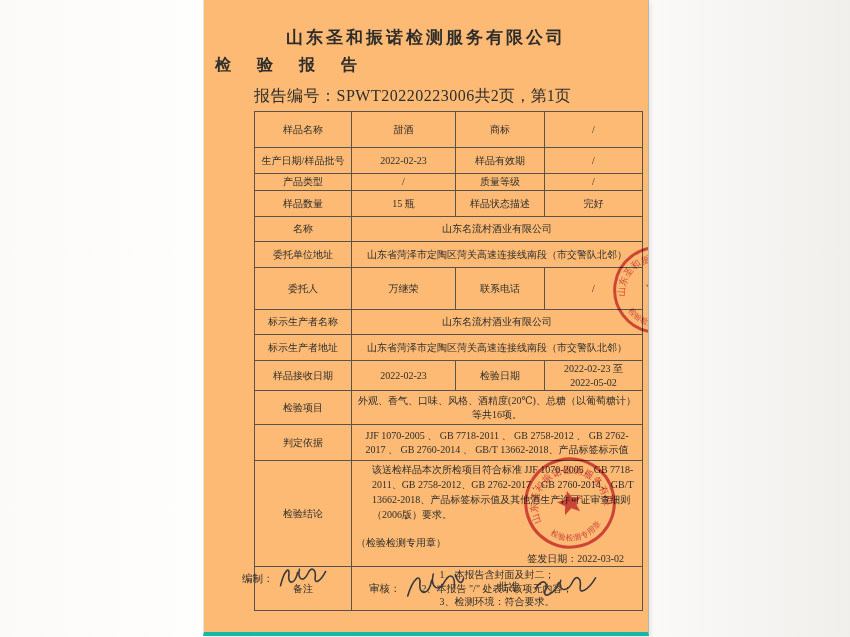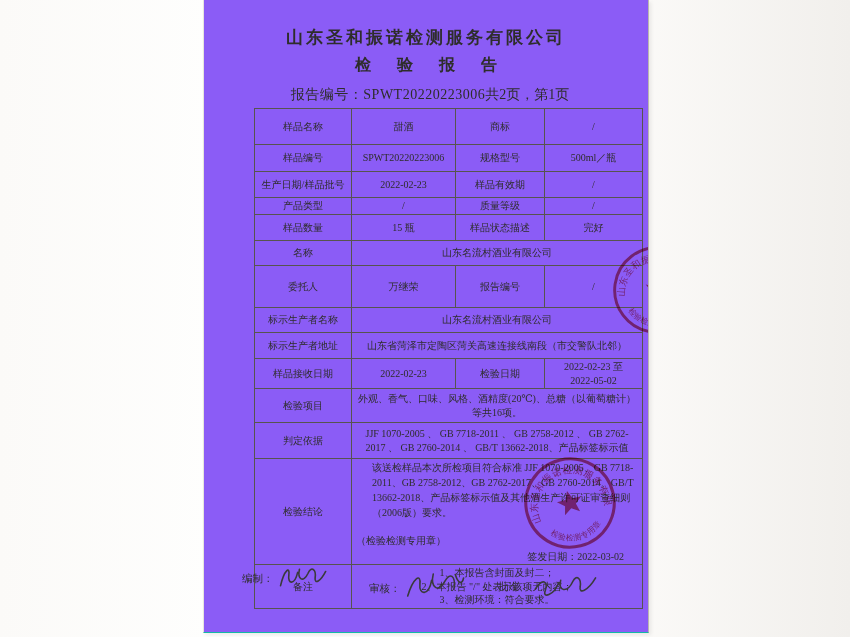--- a/index.html
+++ b/index.html
@@ -5,30 +5,30 @@
   html,body{margin:0;padding:0;}
   body{
     width:850px;height:637px;position:relative;overflow:hidden;
     background:#f5f4f1;
     font-family:"Liberation Serif","DejaVu Serif",serif;
     color:#2e2d2b;
   }
   .canvas-shade{position:absolute;inset:0;background:linear-gradient(90deg,#fbfaf8 0%,#fefefd 25%,#fdfcfa 70%,#f1efec 100%);}
   .page{
     position:absolute;left:203px;top:0;width:444px;height:632px;
-    background:#8b5cf6;
+    background:#fdba74;
     border-left:1px solid #e6e4df;
     border-right:1px solid #b9b6b0;
-    border-bottom:1px solid #14b8a6;
+    border-bottom:4px solid #14b8a6;
     box-shadow:2px 2px 4px rgba(0,0,0,0.08);
     overflow:hidden;
   }
   .doc-title{margin-top:26px;text-align:center;font-size:17px;font-weight:bold;letter-spacing:3px;}
-  .doc-subtitle{margin-top:6px;text-align:center;font-size:16px;font-weight:bold;letter-spacing:11px;text-indent:11px;}
-  .meta-line{margin:10px 6px 4px 50px;width:388px;display:flex;justify-content:center;font-size:14px;}
+  .doc-subtitle{margin-top:6px;font-size:16px;font-weight:bold;letter-spacing:11px;text-indent:11px;}
+  .meta-line{margin:10px 6px 4px 50px;width:388px;display:flex;justify-content:flex-start;font-size:16px;}
   .meta-left{letter-spacing:.5px;}
   .meta-right{padding-right:36px;}
   table.report{
     margin-left:50px;border-collapse:collapse;table-layout:fixed;width:388px;
     font-size:10px;
   }
   table.report td{
     border:1px solid #57544f;
     padding:1px 4px;
     vertical-align:middle;
@@ -82,26 +82,20 @@
         <col class="col-l2">
         <col class="col-v2">
       </colgroup>
     <tbody>
         <tr style="height:36px">
       <td class="lab">样品名称</td>
       <td>甜酒</td>
       <td class="lab">商标</td>
       <td>/</td>
     </tr>
-    <tr style="height:27px">
-      <td class="lab">样品编号</td>
-      <td>SPWT20220223006</td>
-      <td class="lab">规格型号</td>
-      <td>500ml／瓶</td>
-    </tr>
     <tr style="height:26px">
       <td class="lab">生产日期/样品批号</td>
       <td>2022-02-23</td>
       <td class="lab">样品有效期</td>
       <td>/</td>
     </tr>
     <tr style="height:17px">
       <td class="lab">产品类型</td>
       <td>/</td>
       <td class="lab">质量等级</td>
@@ -110,24 +104,28 @@
     <tr style="height:26px">
       <td class="lab">样品数量</td>
       <td>15 瓶</td>
       <td class="lab">样品状态描述</td>
       <td>完好</td>
     </tr>
     <tr style="height:25px">
       <td class="lab">名称</td>
       <td colspan="3">山东名流村酒业有限公司</td>
     </tr>
+    <tr style="height:26px">
+      <td class="lab">委托单位地址</td>
+      <td colspan="3">山东省菏泽市定陶区菏关高速连接线南段（市交警队北邻）</td>
+    </tr>
     <tr style="height:42px">
       <td class="lab">委托人</td>
       <td>万继荣</td>
-      <td class="lab">报告编号</td>
+      <td class="lab">联系电话</td>
       <td>/</td>
     </tr>
     <tr style="height:25px">
       <td class="lab">标示生产者名称</td>
       <td colspan="3">山东名流村酒业有限公司</td>
     </tr>
     <tr style="height:26px">
       <td class="lab">标示生产者地址</td>
       <td colspan="3">山东省菏泽市定陶区菏关高速连接线南段（市交警队北邻）</td>
     </tr>

